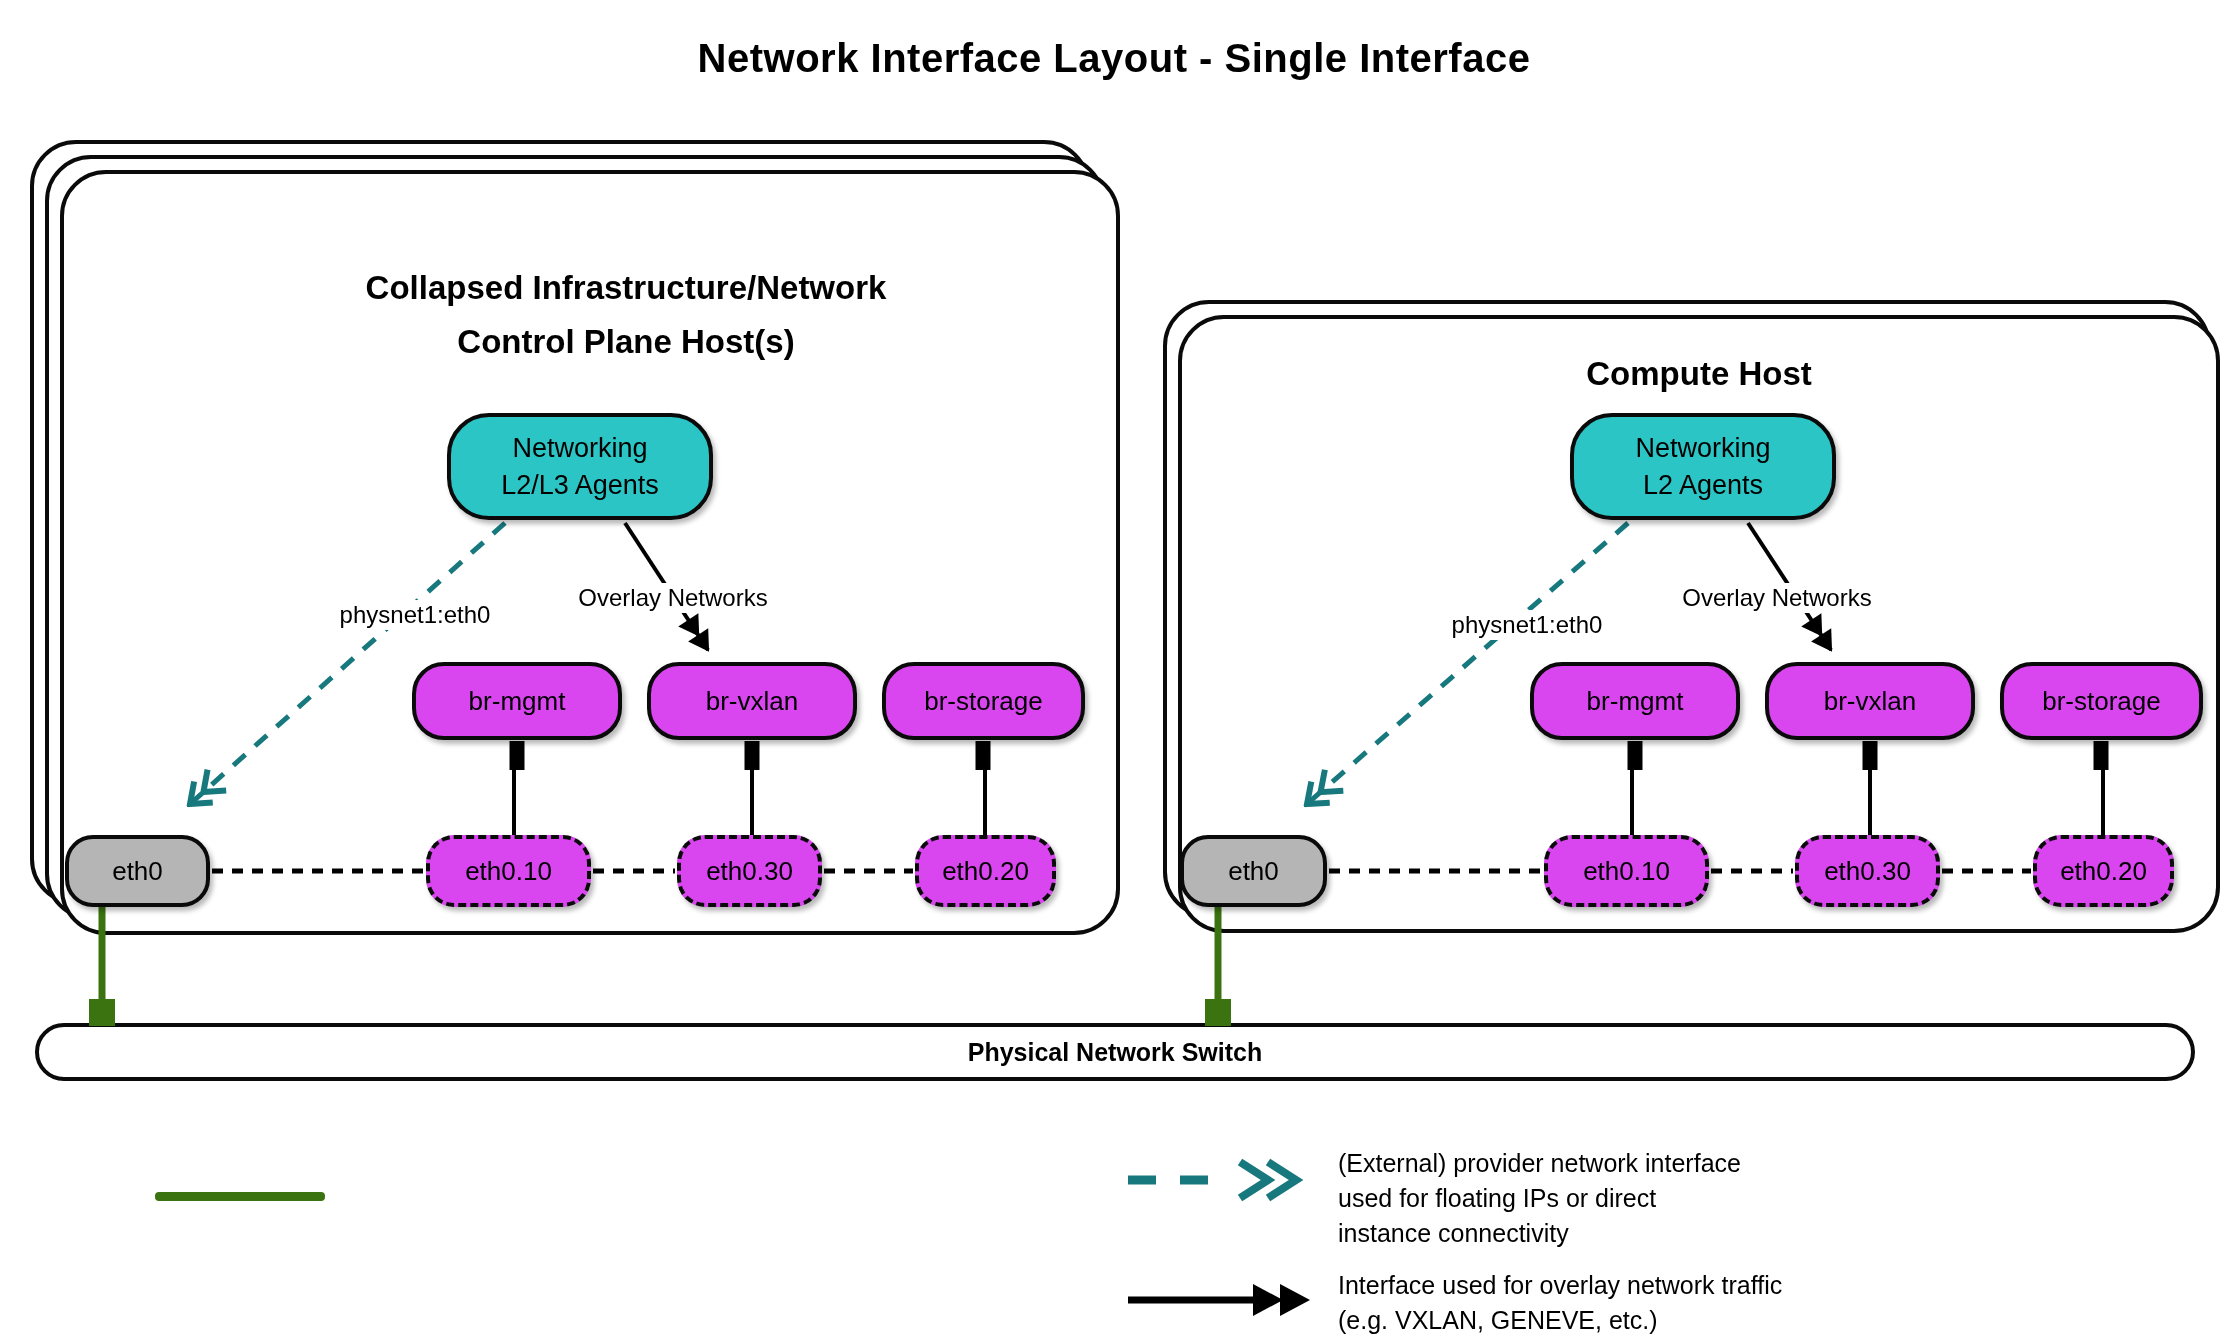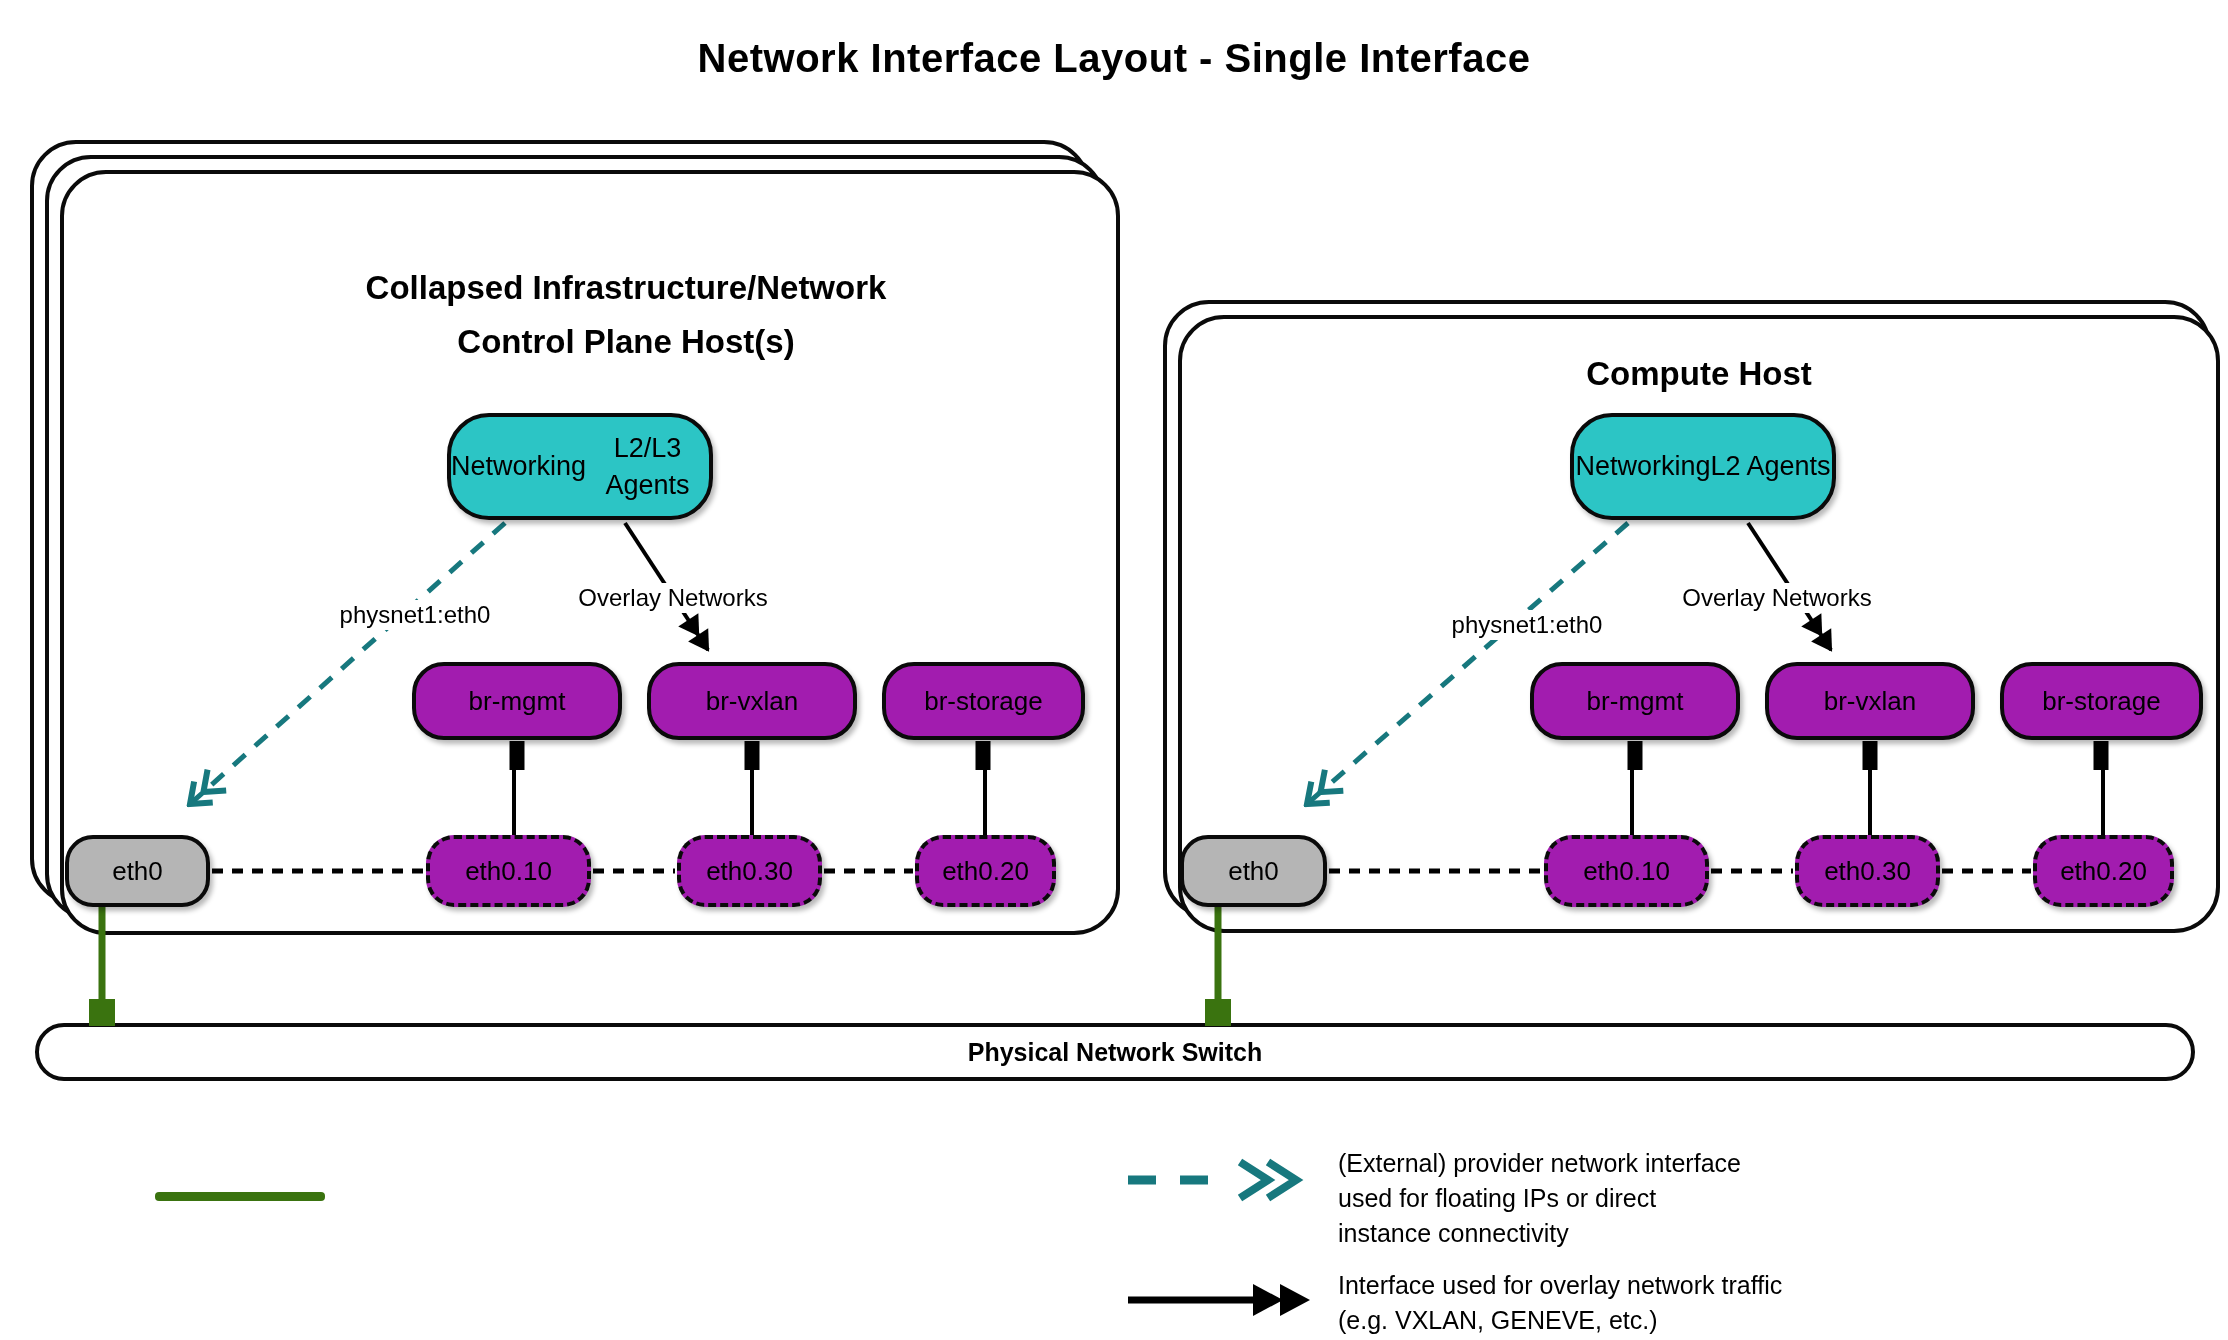--- a/index.html
+++ b/index.html
@@ -14,24 +14,24 @@
   .host-box{
     position:absolute;box-sizing:border-box;background:#fff;
     border:4px solid #0a0a0a;border-radius:46px;z-index:0;
   }
   .host-title{
     position:absolute;text-align:center;font-size:33px;font-weight:700;
     line-height:54px;z-index:6;
   }
   .node{
     position:absolute;box-sizing:border-box;display:flex;align-items:center;justify-content:center;
-    background:#a21caf;border:4px solid #0a0a0a;border-radius:32px;font-size:26px;z-index:10;
+    background:#d946ef;border:4px solid #0a0a0a;border-radius:32px;font-size:26px;z-index:10;
     box-shadow:3px 4px 5px rgba(0,0,0,.28);text-align:center;
   }
-  .node.agents{background:#2cc5c5;border-radius:42px;flex-direction:row;font-size:27px;line-height:37px;}
+  .node.agents{background:#2cc5c5;border-radius:42px;flex-direction:column;font-size:27px;line-height:37px;}
   .node.gray{background:#b5b5b5;border-radius:28px;}
   .node.vlan{border-style:dashed;border-radius:28px;}
   .edge-label{
     position:absolute;background:#fff;text-align:center;font-size:24px;z-index:8;line-height:30px;
   }
   .switch-bar{
     position:absolute;left:35px;top:1023px;width:2160px;height:58px;box-sizing:border-box;
     border:4px solid #0a0a0a;border-radius:30px;background:#fff;z-index:2;
     display:flex;align-items:center;justify-content:center;font-size:25px;font-weight:700;
   }

